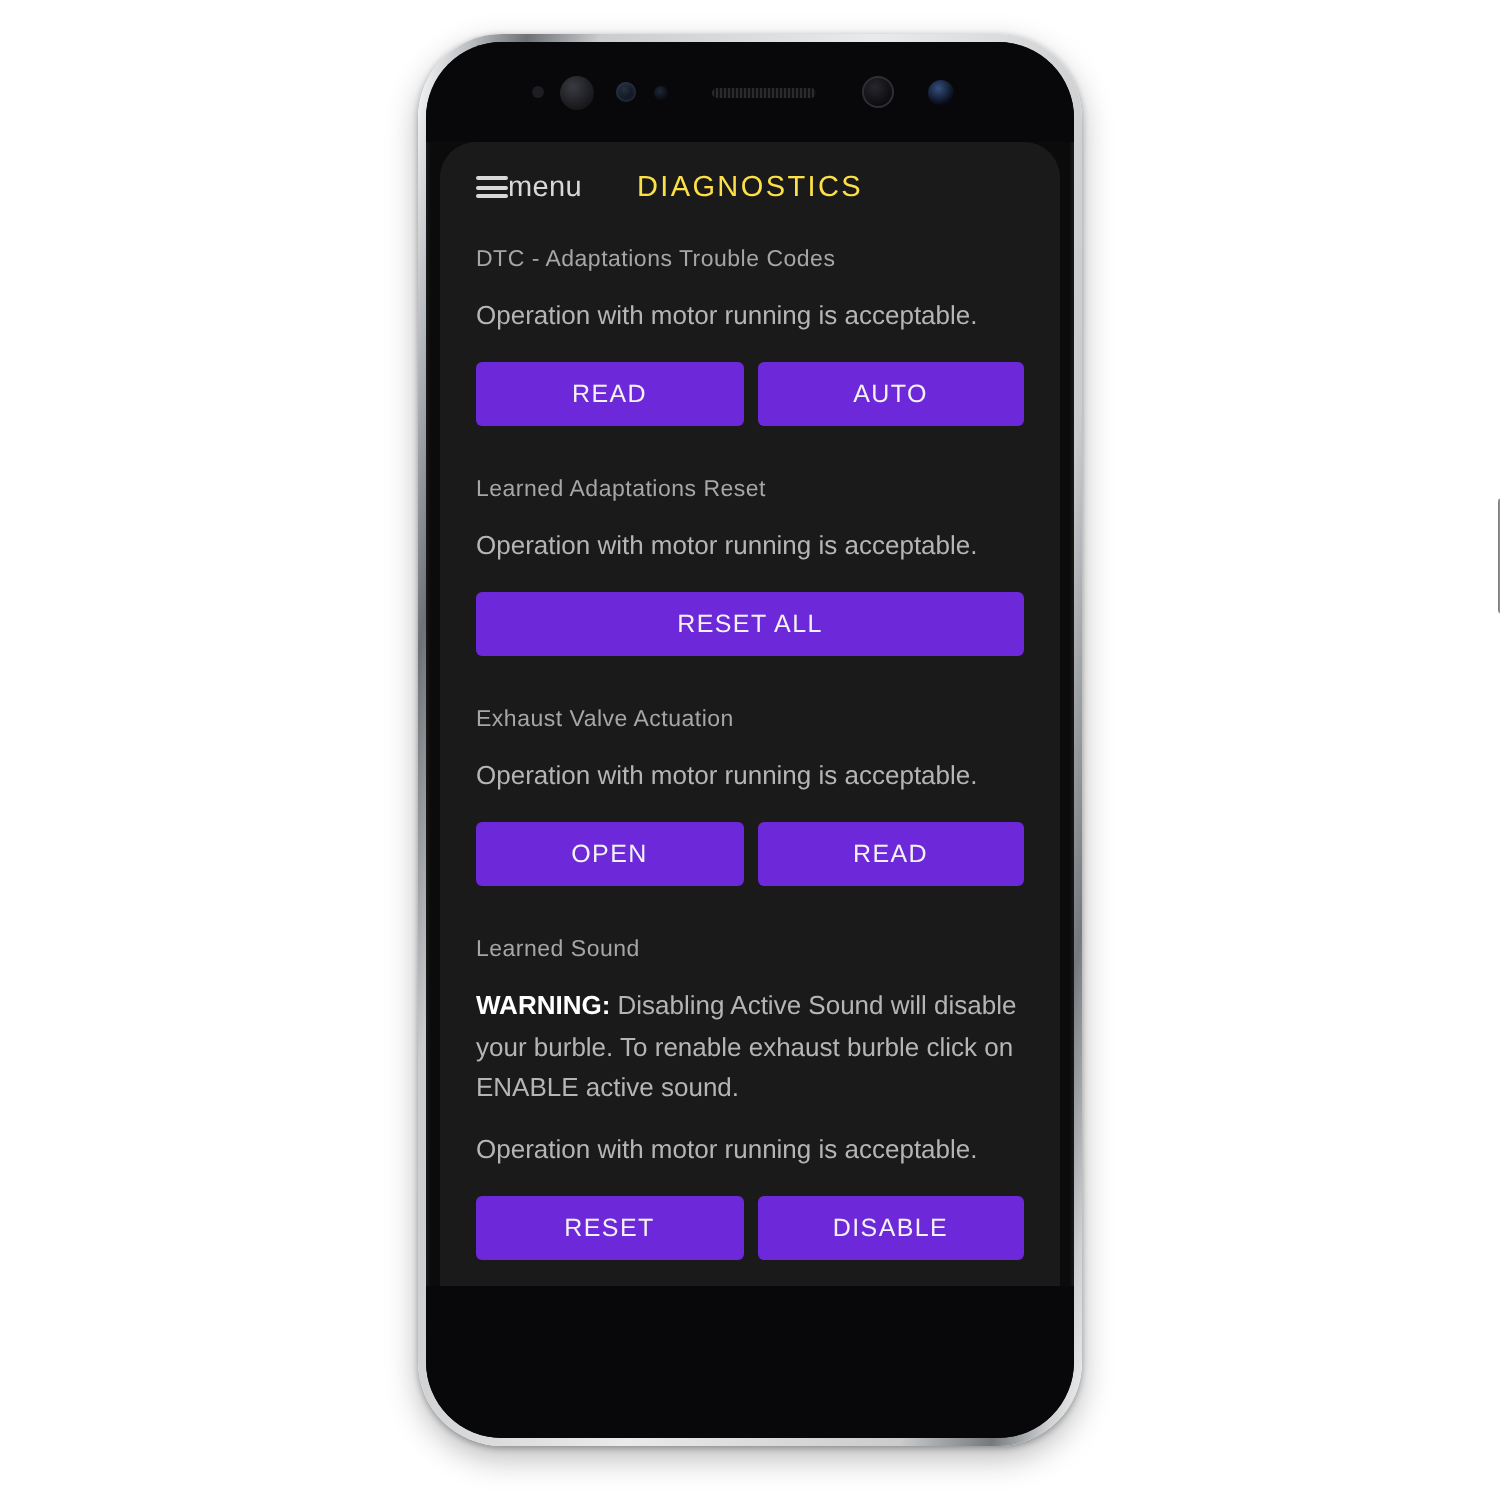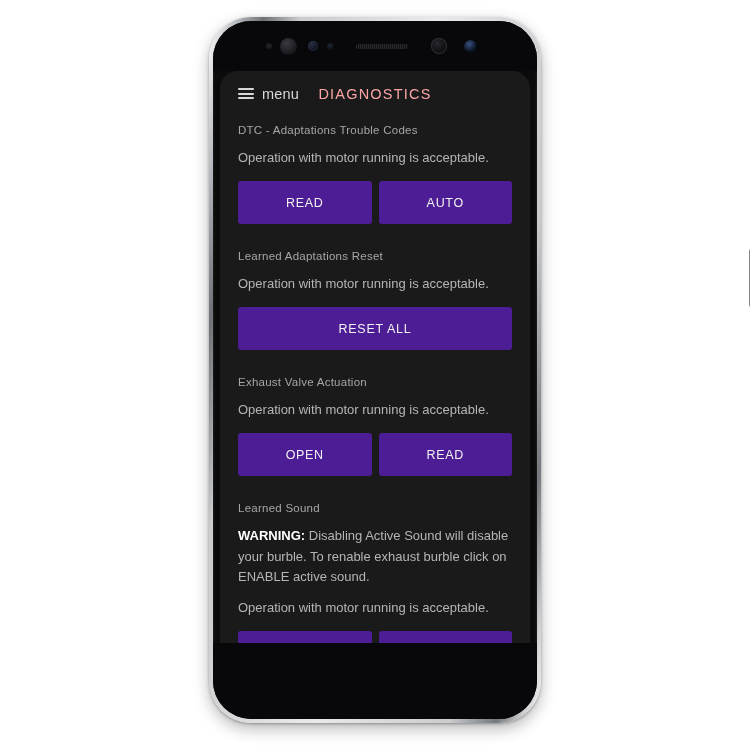--- a/index.html
+++ b/index.html
@@ -117,21 +117,21 @@
     position: relative;
     height: 45px;
     display: flex;
     align-items: center;
     padding: 0 18px;
     background: #1a1a1a;
   }
   #menu-button {
     display: flex;
     align-items: center;
-    gap: 8px;
+    gap: 0;
     cursor: pointer;
   }
   #hamburger-icon {
     display: inline-flex;
     flex-direction: column;
     justify-content: space-between;
     width: 16px;
     height: 11px;
   }
   #hamburger-icon i {
@@ -142,21 +142,21 @@
   }
   #menu-label {
     color: #d8d8d8;
     font-size: 14.5px;
     letter-spacing: .2px;
   }
   #page-title {
     position: absolute;
     left: 0; right: 0;
     text-align: center;
-    color: #fca5a5;
+    color: #fde047;
     font-size: 14.5px;
     letter-spacing: 1.2px;
     pointer-events: none;
   }
 
   #app-content {
     padding: 8px 18px 0 18px;
   }
 
   .section { padding-bottom: 5px; }
@@ -180,22 +180,22 @@
   .section-note.warn { margin-bottom: 11px; }
   .section-note b { color: #ffffff; font-weight: 700; }
 
   .button-row {
     display: flex;
     gap: 7px;
     margin-bottom: 21px;
   }
   .action-button {
     flex: 1;
-    height: 43px;
-    background: #4c1d95;
+    height: 32px;
+    background: #6d28d9;
     border: none;
     border-radius: 3px;
     color: #f2f2f2;
     font-family: "Liberation Sans", sans-serif;
     font-size: 12.5px;
     letter-spacing: .7px;
     cursor: pointer;
     text-align: center;
   }
 

